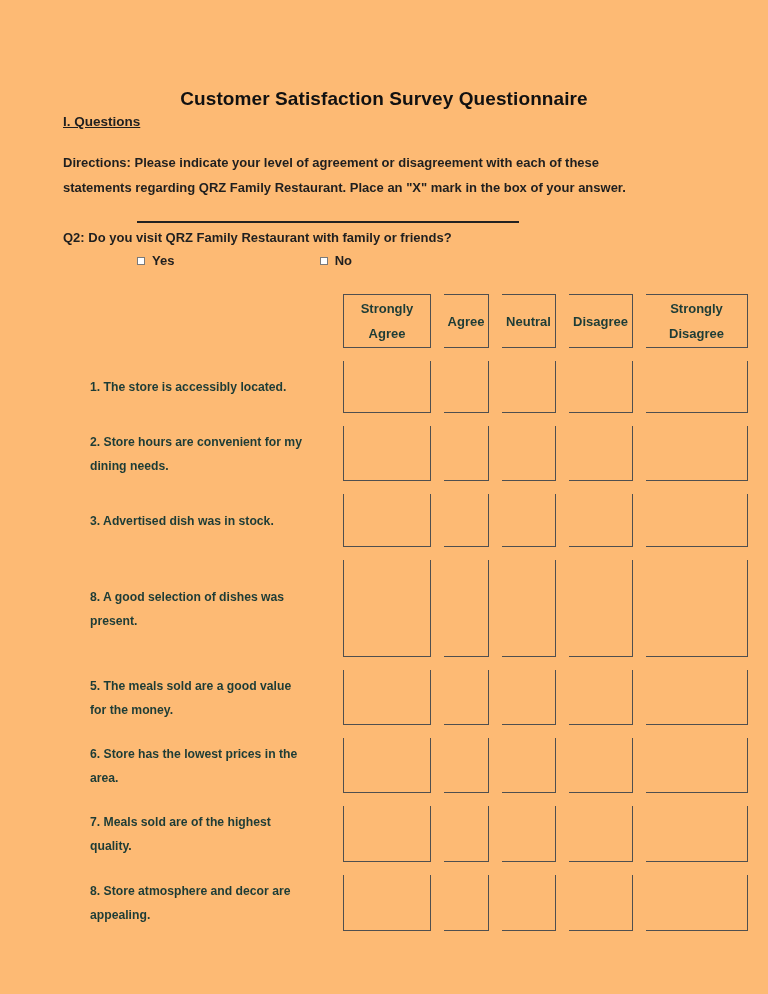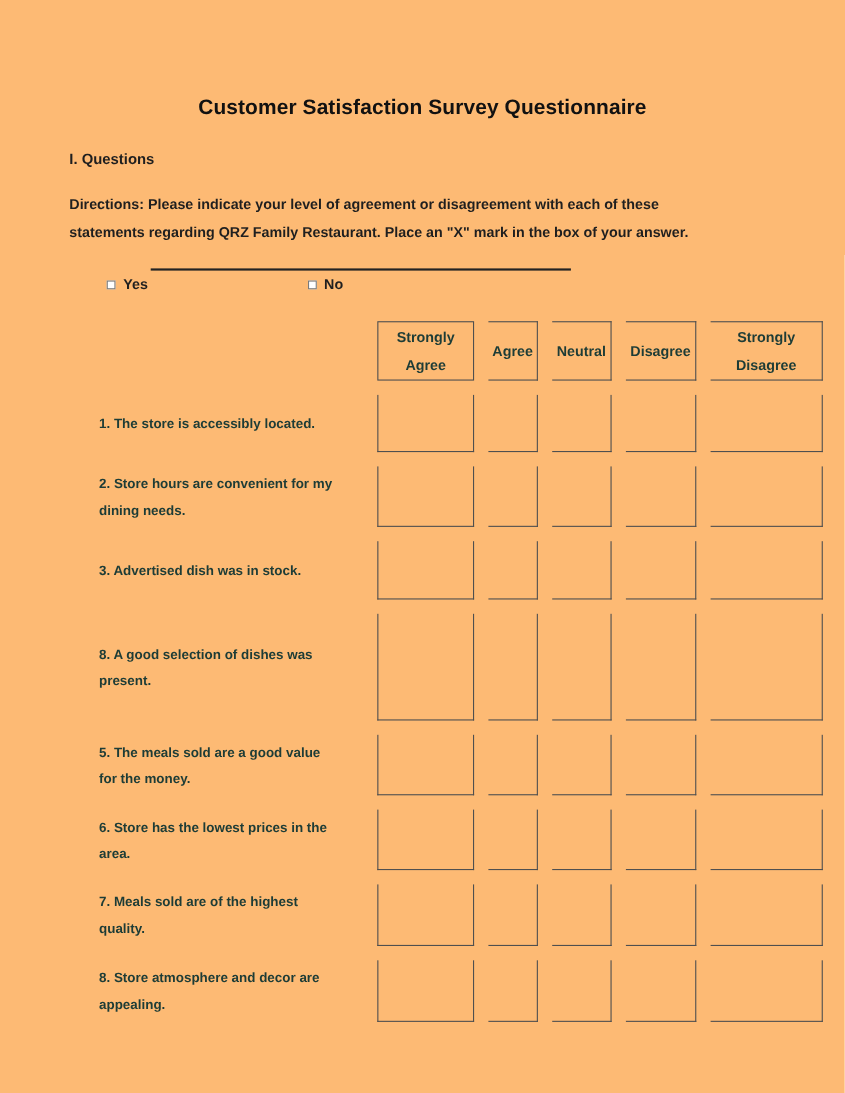--- a/index.html
+++ b/index.html
@@ -25,23 +25,23 @@
   }
   .title{
     margin-top:86px;
     font-size:19px;
     line-height:26px;
     text-align:center;
     color:#111111;
     letter-spacing:0.1px;
   }
   .section-heading{
-    margin-top:23px;
     font-size:13.5px;
     line-height:20px;
+    text-decoration:underline;
   }
   .directions{
     margin-top:18px;
     font-size:13px;
     line-height:25px;
     white-space:pre;
   }
   .question{
     font-size:13px;
     line-height:20px;
@@ -51,21 +51,21 @@
   .q2{margin-top:5px;}
   .answer-line{
     margin-top:21px;
     margin-left:74px;
     width:382px;
     height:2px;
     background:#222222;
   }
   .options-row{
     margin-top:4px;
-    margin-left:34px;
+    margin-left:74px;
     font-size:13px;
     line-height:18px;
   }
   .option{
     display:inline-flex;
     align-items:center;
   }
   .option.first{width:179px;}
   .checkbox{
     display:inline-block;
@@ -117,20 +117,21 @@
   <h1 class="title">Customer Satisfaction Survey Questionnaire</h1>
 
   <div class="section-heading">I. Questions</div>
 
   <p class="directions">Directions: Please indicate your level of agreement or disagreement with each of these
 statements regarding QRZ Family Restaurant. Place an "X" mark in the box of your answer.</p>
 
 
   <div class="answer-line"></div>
 
+  <p class="question q2">Q2: Do you visit QRZ Family Restaurant with family or friends?</p>
 
   <div class="options-row">
     <span class="option first">
       <span class="checkbox"></span>
       <span>Yes</span>
     </span>
     <span class="option">
       <span class="checkbox"></span>
       <span>No</span>
     </span>

